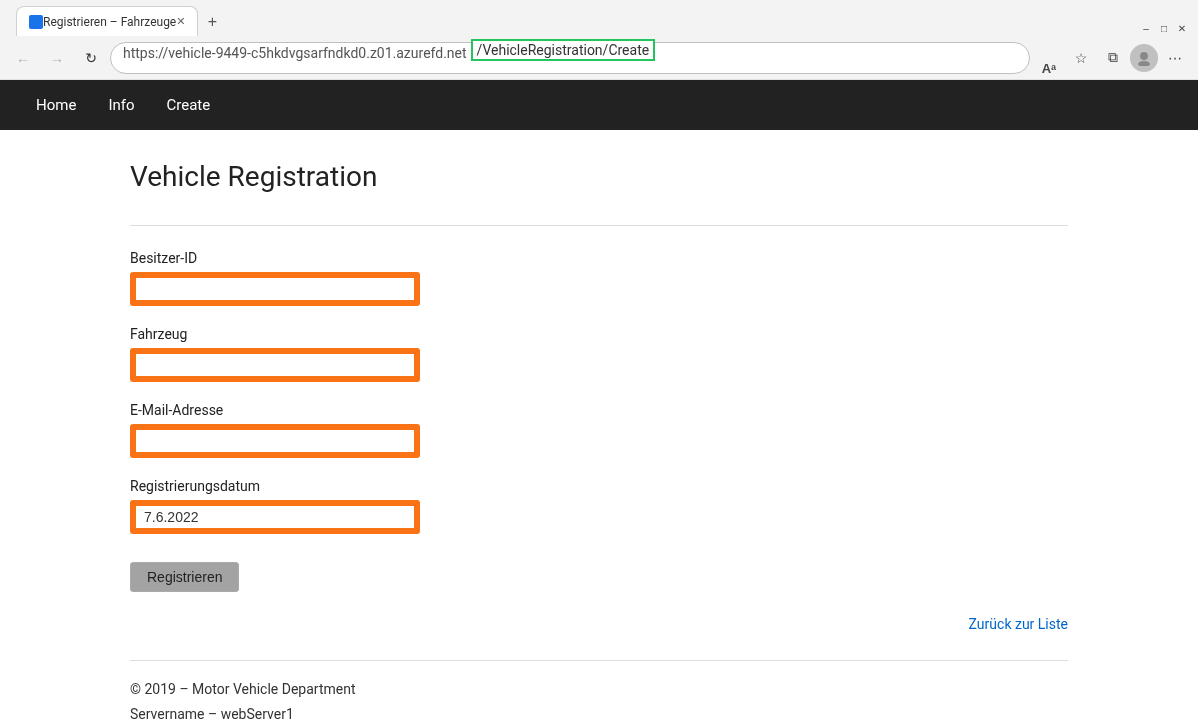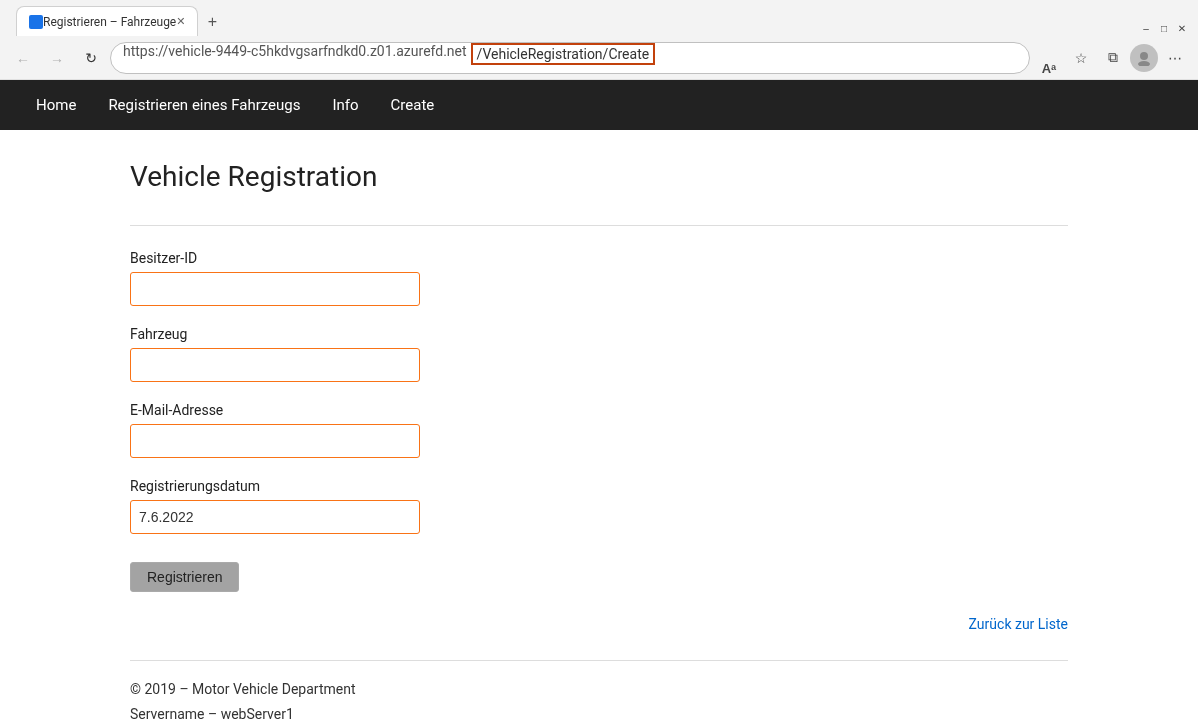--- a/index.html
+++ b/index.html
@@ -50,31 +50,31 @@
       border: none; background: none; cursor: pointer;
       border-radius: 50%;
       display: flex; align-items: center; justify-content: center;
       font-size: 14px; color: #333;
     }
     .nav-btn.disabled { color: #b0b0b0; cursor: default; }
 
     .address-bar-container {
       flex: 1;
       display: flex;
-      align-items: flex-start;
+      align-items: flex-end;
       background: #fff;
       border: 1px solid #c0c0c0;
       border-radius: 20px;
-      padding: 0 12px;
+      padding: 12px 12px;
       height: 32px;
       gap: 4px;
     }
     .url-normal { color: #555; }
     .url-highlighted {
-      border: 2px solid #c2410c;
+      border: 2px solid #22c55e;
       padding: 1px 4px;
       color: #333;
       background: #fff;
     }
 
     .toolbar-actions { display: flex; align-items: center; gap: 2px; }
     .toolbar-action-btn {
       width: 30px; height: 30px;
       border: none; background: none; cursor: pointer;
       border-radius: 50%;
@@ -134,21 +134,21 @@
     .form-label {
       display: block;
       font-size: 14px;
       color: #222;
       margin-bottom: 6px;
       font-weight: 400;
     }
     .form-input {
       width: 290px;
       height: 34px;
-      border: 1px solid #f97316;
+      border: 6px solid #f97316;
       border-radius: 3px;
       padding: 0 8px;
       font-size: 14px;
       color: #333;
       outline: none;
     }
 
     .submit-btn {
       background: #a3a3a3;
       border: 1px solid #aaa;
@@ -229,21 +229,20 @@
           </svg>
       </div>
       <button class="toolbar-action-btn">⋯</button>
     </div>
   </div>
 
   <div class="page-content">
 
     <nav class="site-nav">
       <a class="nav-item">Home</a>
-      <a class="nav-item">Registrieren eines Fahrzeugs</a>
       <a class="nav-item">Info</a>
       <a class="nav-item">Create</a>
     </nav>
 
     <div class="form-area">
       <h1 class="form-title">Vehicle Registration</h1>
       <hr class="divider">
 
       <div class="form-group">
         <label class="form-label">Besitzer-ID</label>

